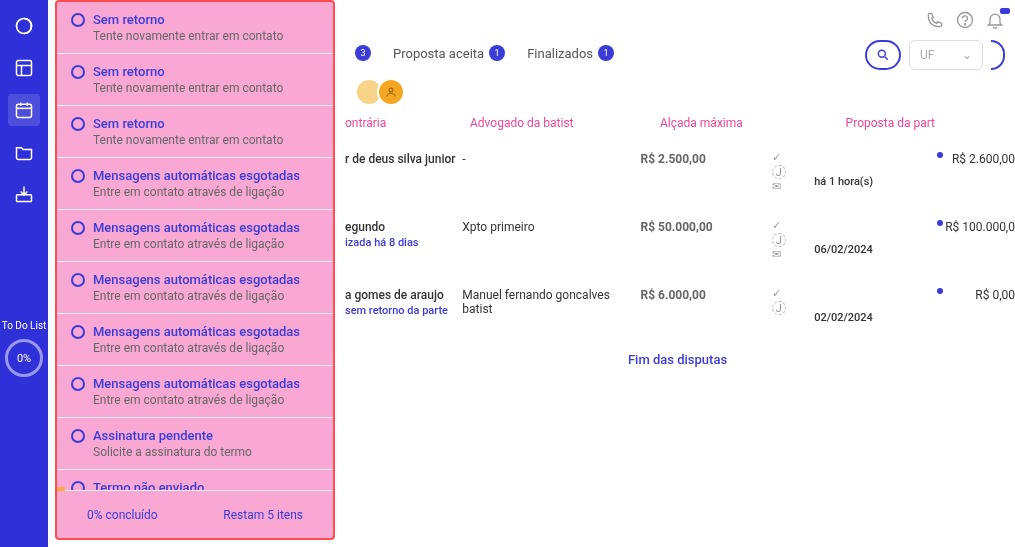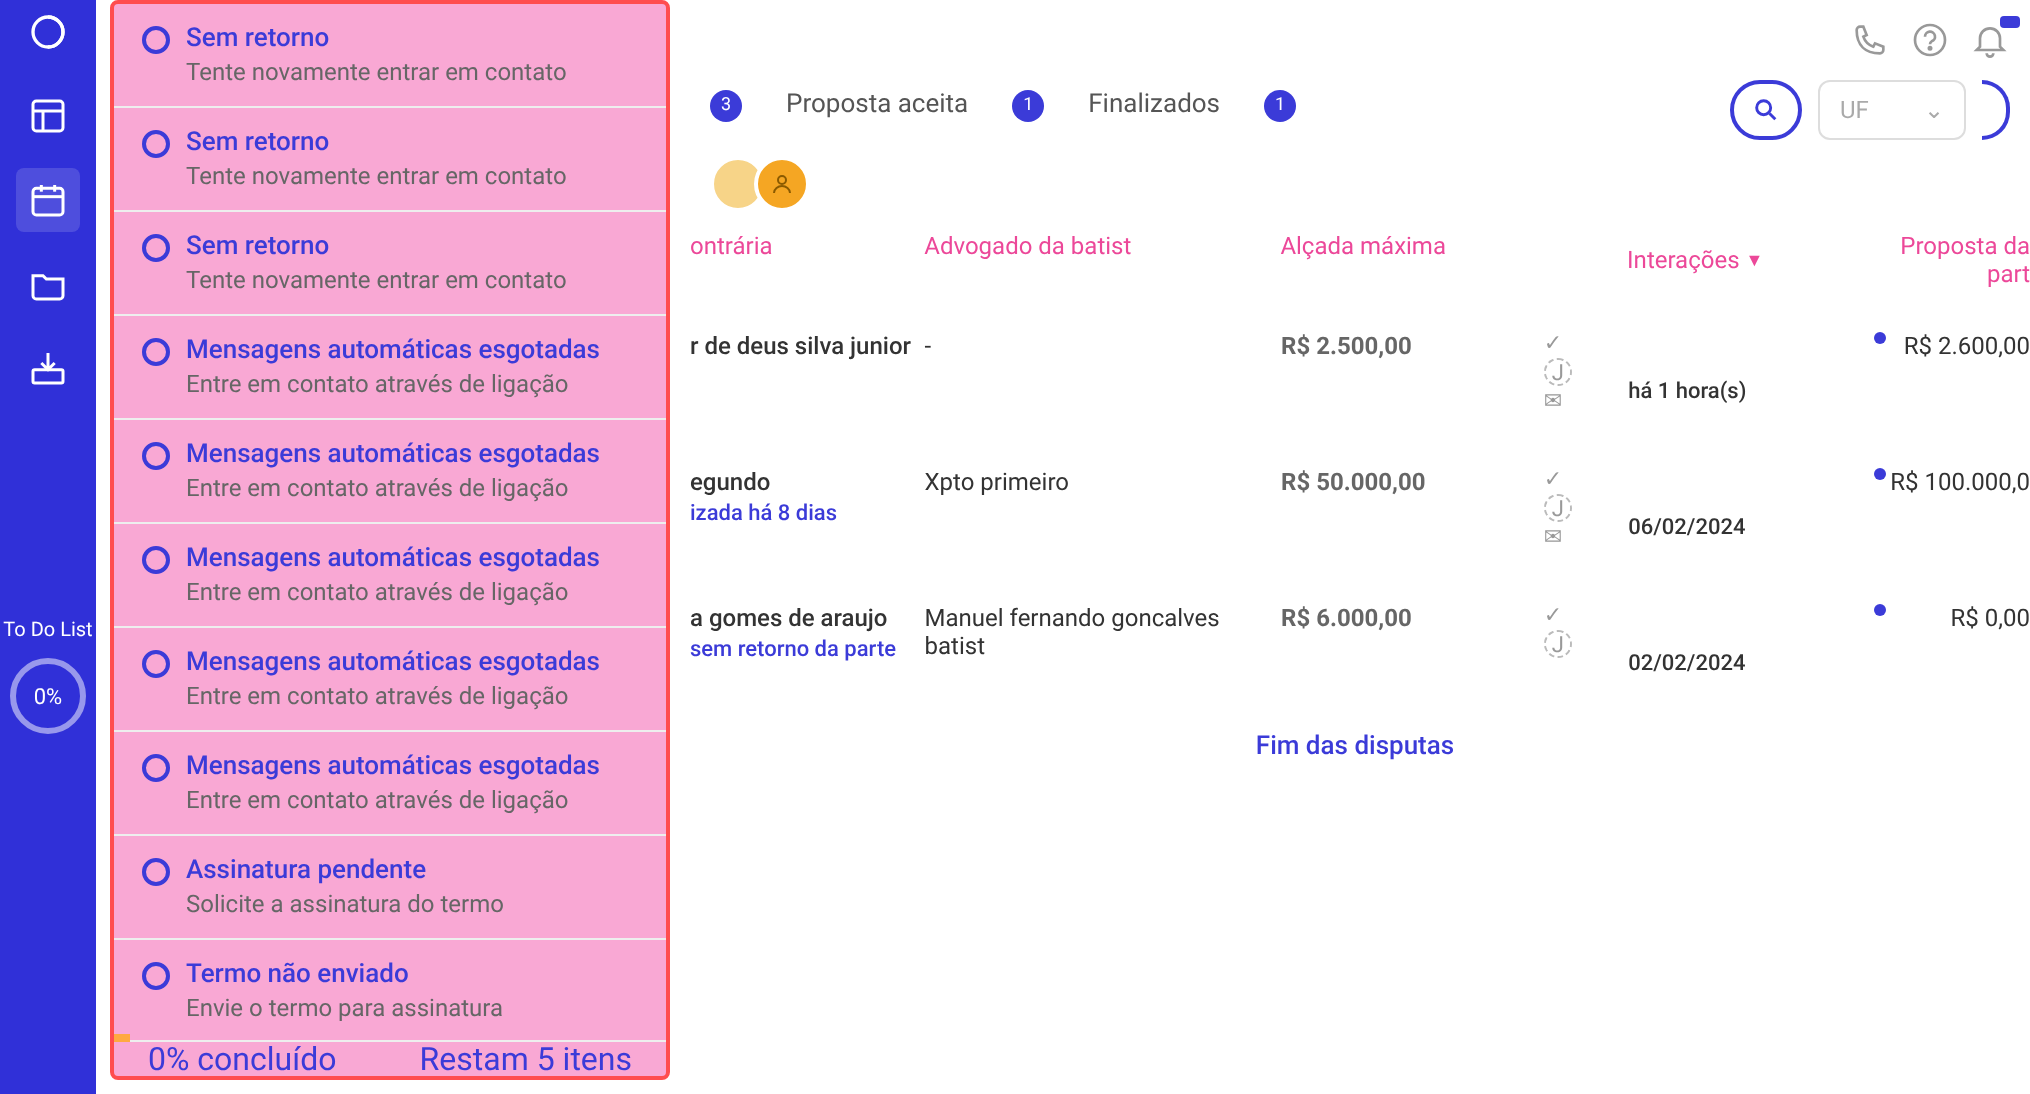--- a/index.html
+++ b/index.html
@@ -1,41 +1,41 @@
 <!DOCTYPE html>
 <html><head>
 <meta charset="utf-8">
 <style>
 * { margin: 0; padding: 0; box-sizing: border-box; font-family: -apple-system, BlinkMacSystemFont, 'Segoe UI', Roboto, sans-serif; }
 body { width: 1015px; height: 547px; overflow: hidden; background: #fff; position: relative; }
 
-.sidebar { position: absolute; left: 0; top: 0; width: 48px; height: 547px; background: #3030d8; display: flex; flex-direction: column; align-items: center; }
+.sidebar { position: absolute; left: 0; top: 0; width: 48px; height: 547px; background: #3030d8; display: flex; flex-direction: column; align-items: center; padding-top: 10px; }
 .sidebar-icon { width: 32px; height: 32px; display: flex; align-items: center; justify-content: center; margin-bottom: 10px; cursor: pointer; border-radius: 4px; }
 .sidebar-icon.active { background: rgba(255,255,255,0.15); }
 .sidebar-icon svg { width: 20px; height: 20px; }
 .sidebar-label { color: #fff; font-size: 10px; margin-top: 100px; margin-bottom: 8px; }
 .progress-circle { width: 38px; height: 38px; border: 3px solid rgba(255,255,255,0.5); border-radius: 50%; display: flex; align-items: center; justify-content: center; color: #fff; font-size: 11px; }
 
 .todo-panel { position: absolute; left: 55px; top: 0; width: 280px; height: 540px; background: #f9a8d4; border: 2px solid #ff4d4f; border-radius: 4px; overflow: hidden; display: flex; flex-direction: column; z-index: 100; }
 .todo-list { flex: 1; overflow-y: auto; }
 .todo-item { padding: 10px 14px; border-bottom: 1px solid #eee; cursor: pointer; }
 .todo-title { display: flex; align-items: center; gap: 8px; color: #3b3bd8; font-size: 13px; font-weight: 500; }
 .todo-radio { width: 14px; height: 14px; border: 2px solid #3b3bd8; border-radius: 50%; flex-shrink: 0; }
 .todo-desc { color: #666; font-size: 12px; margin-left: 22px; margin-top: 2px; }
-.todo-footer { height: 18px; border-top: 1px solid #eee; display: flex; justify-content: space-between; align-items: center; padding: 0 17px; font-size: 16px; position: relative; }
+.todo-footer { height: 48px; border-top: 1px solid #eee; display: flex; justify-content: space-between; align-items: center; padding: 0 30px; font-size: 12px; position: relative; }
 .todo-progress { position: absolute; top: -4px; left: 0; width: 8px; height: 4px; background: #ffa940; }
 .todo-footer span:first-of-type { color: #3b3bd8; }
 .todo-footer span:last-of-type { color: #3b3bd8; }
 
 .topbar { position: absolute; right: 10px; top: 10px; display: flex; gap: 10px; align-items: center; }
 .topbar-icon { width: 20px; height: 20px; color: #999; cursor: pointer; position: relative; }
 .bell-dot { position: absolute; top: -2px; right: -5px; width: 10px; height: 6px; background: #3b3bd8; border-radius: 2px; }
 
 .tabs { position: absolute; left: 355px; top: 45px; display: flex; gap: 22px; align-items: center; font-size: 13px; }
-.tab { display: flex; gap: 22px; cursor: pointer; color: #555; }
+.tab { display: flex; align-items: center; gap: 5px; cursor: pointer; color: #555; }
 .tab-badge { background: #3b3bd8; color: #fff; width: 16px; height: 16px; border-radius: 50%; font-size: 9px; display: flex; align-items: center; justify-content: center; }
 
 .filters { position: absolute; right: 10px; top: 40px; display: flex; gap: 8px; align-items: center; }
 .search-btn { width: 36px; height: 30px; border: 2px solid #3b3bd8; border-radius: 16px; display: flex; align-items: center; justify-content: center; cursor: pointer; color: #3b3bd8; }
 .uf-select { width: 74px; height: 30px; border: 1px solid #ddd; border-radius: 6px; display: flex; align-items: center; justify-content: space-between; padding: 0 10px; color: #aaa; font-size: 12px; cursor: pointer; }
 .extra-btn { width: 14px; height: 30px; border: 2px solid #3b3bd8; border-left: none; border-radius: 0 16px 16px 0; }
 
 .avatar-row { position: absolute; left: 355px; top: 78px; display: flex; }
 .avatar { width: 28px; height: 28px; border-radius: 50%; background: #f5a623; border: 2px solid #fff; margin-left: -6px; display: flex; align-items: center; justify-content: center; font-size: 12px; color: #555; }
 .avatar:first-child { margin-left: 0; background: #f7d488; }
@@ -151,24 +151,20 @@
       </svg>
     </div>
 </div>
 
 <div class="table">
   <div class="th-row">
     <div class="col1">ontrária</div>
     <div class="col2">Advogado da batist</div>
     <div class="col3">Alçada máxima</div>
     <div class="col4"></div>
-    <div class="col5">
-        <span>Interações</span>
-        <span class="sort-arrow">▼</span>
-      </div>
     <div class="col6">Proposta da part</div>
   </div>
 
   <div id="rows">
       <div class="tr">
     <div class="col1">
           <div>r de deus silva junior</div>
         </div>
     <div class="col2">-</div>
     <div class="col3">R$ 2.500,00</div>

